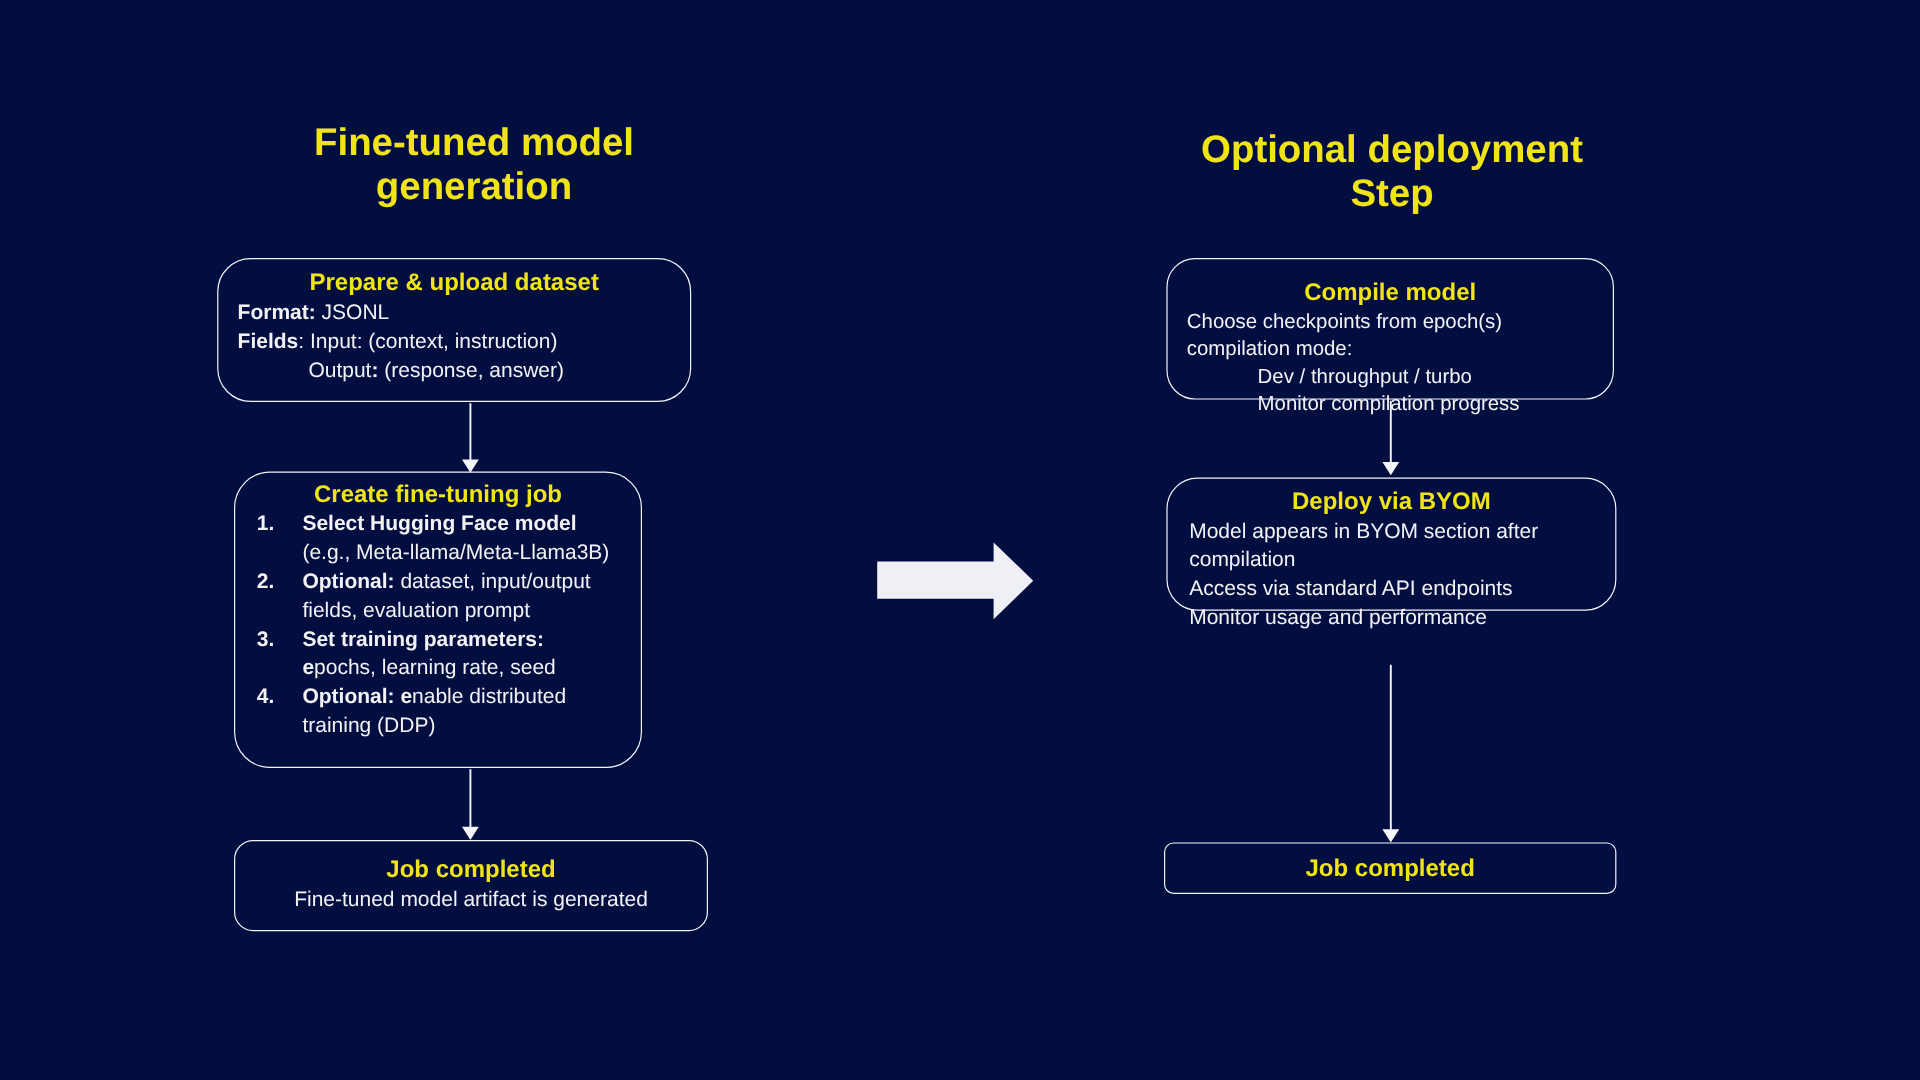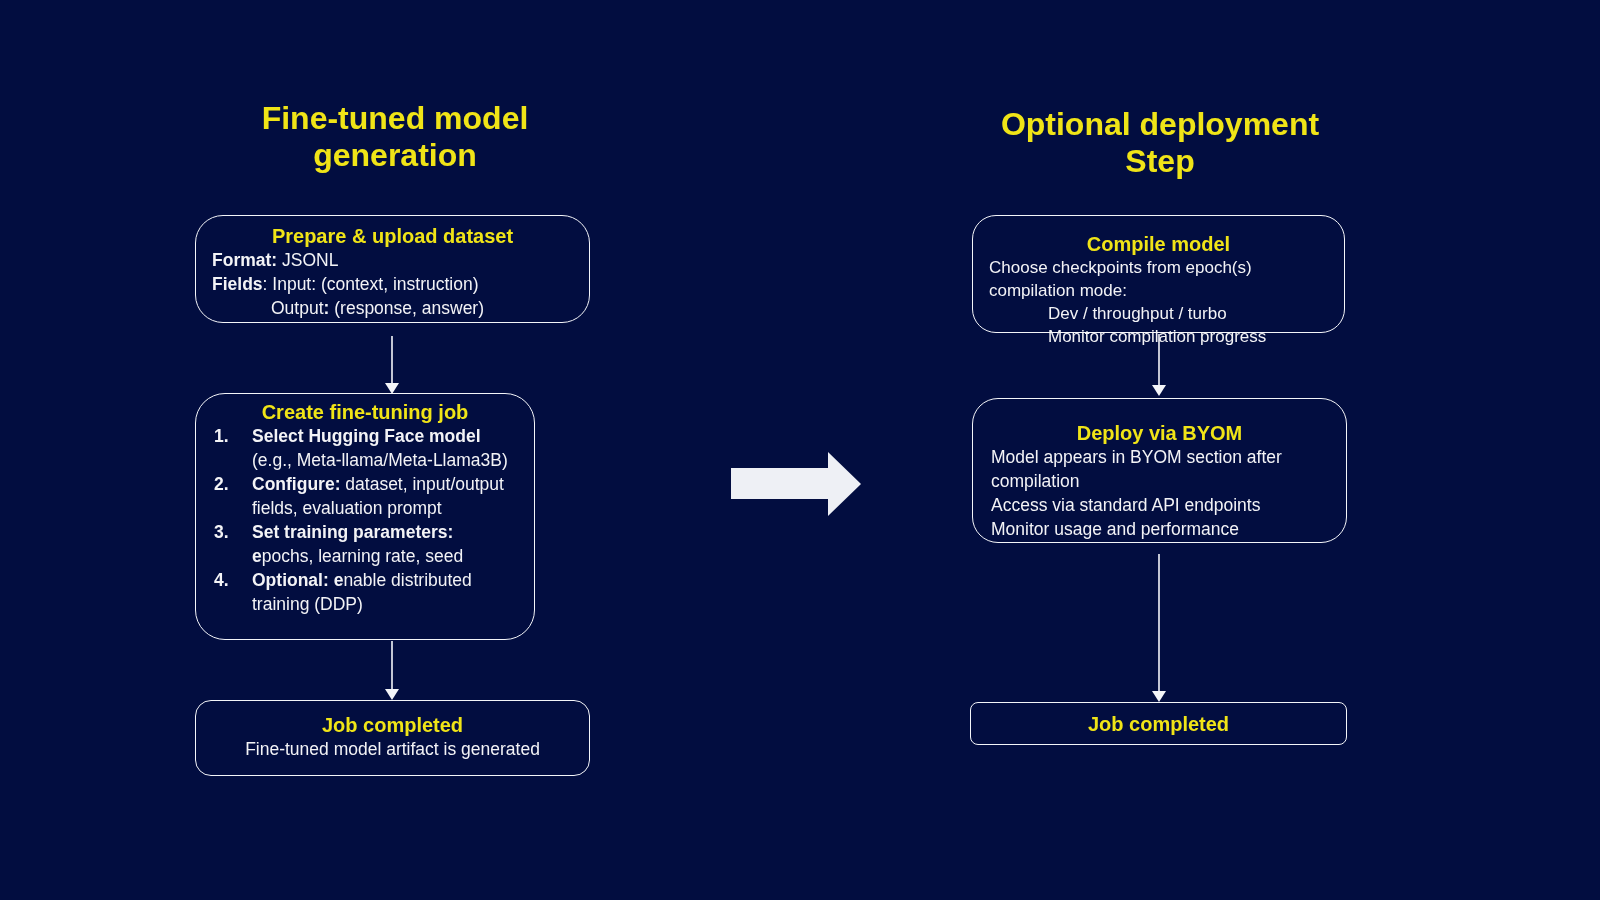--- a/index.html
+++ b/index.html
@@ -43,28 +43,28 @@
     line-height: 24px;
   }
   .body-line {
     font-size: 17.5px;
     line-height: 24px;
     color: #f3f3f6;
   }
   b, .bold { font-weight: bold; }
 
   
-  .box-prepare { left: 195px; top: 215px; width: 395px; height: 108px; padding: 8px 16px; }
+  .box-prepare { left: 181px; top: 215px; width: 395px; height: 120px; padding: 8px 16px; }
   .box-create  { left: 195px; top: 393px; width: 340px; height: 247px; padding: 6px 18px; border-radius: 30px; }
   .box-done-l  { left: 195px; top: 700px; width: 395px; height: 76px;  padding: 12px 10px; border-radius: 16px; text-align: center; }
 
   
   .box-compile { left: 972px; top: 215px; width: 373px; height: 118px; padding: 16px 16px; border-radius: 24px; }
   .box-compile .body-line { line-height: 23px; font-size: 17px; }
-  .box-deploy  { left: 972px; top: 398px; width: 375px; height: 145px; padding: 22px 18px 0; border-radius: 26px; }
+  .box-deploy  { left: 972px; top: 398px; width: 375px; height: 111px; padding: 7px 18px 0; border-radius: 26px; }
   .box-done-r  { left: 970px; top: 702px; width: 377px; height: 43px;  border-radius: 8px;
                  display: flex; align-items: center; justify-content: center; }
 
   .indent-59 { margin-left: 59px; }
 
   .list-row { display: flex; }
   .list-num { width: 38px; flex: 0 0 38px; font-weight: bold; font-size: 17.5px; line-height: 24px; }
   .list-txt { flex: 1; font-size: 17.5px; line-height: 24px; }
 
   .arrow-layer {
@@ -97,21 +97,21 @@
   </div>
 
   <div class="box box-create">
     <div class="box-heading">Create fine-tuning job</div>
     <div class="list-row">
       <div class="list-num">1.</div>
       <div class="list-txt"><span class="bold">Select Hugging Face model</span><br><span>(e.g., Meta-llama/Meta-Llama3B)</span></div>
     </div>
     <div class="list-row">
       <div class="list-num">2.</div>
-      <div class="list-txt"><span class="bold">Configure:</span><span> dataset, input/output fields, evaluation prompt</span></div>
+      <div class="list-txt"><span class="bold">Optional:</span><span> dataset, input/output fields, evaluation prompt</span></div>
     </div>
     <div class="list-row">
       <div class="list-num">3.</div>
       <div class="list-txt"><span class="bold">Set training parameters: e</span><span>pochs, learning rate, seed</span></div>
     </div>
     <div class="list-row">
       <div class="list-num">4.</div>
       <div class="list-txt"><span class="bold">Optional: e</span><span>nable distributed training (DDP)</span></div>
     </div>
   </div>

